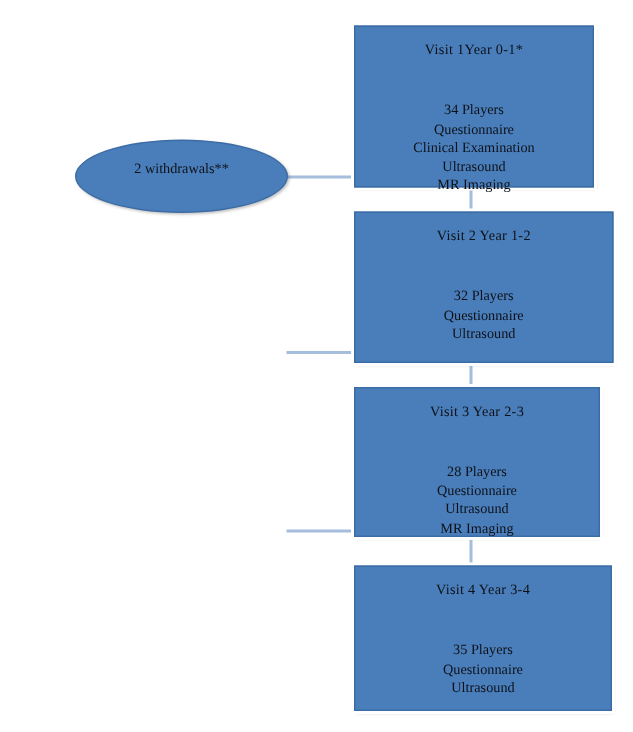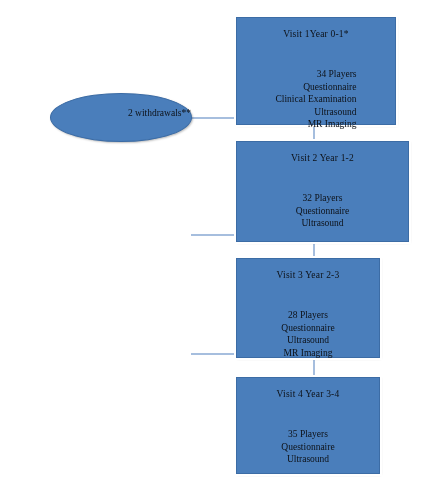--- a/index.html
+++ b/index.html
@@ -64,21 +64,21 @@
 
   
   .withdrawal-ellipse {
     position: absolute;
     box-sizing: border-box;
     background: #4A7EBB;
     border: 1px solid #3c6ca5;
     border-radius: 50%;
     box-shadow: 1px 1px 2px rgba(0,0,0,0.25);
     display: flex;
-    justify-content: flex-end;
+    justify-content: center;
     align-items: flex-start;
     padding-top: 13px;
   }
   .withdrawal-label {
     font-size: 9.5px;
     line-height: 12px;
     color: #0d1117;
     white-space: nowrap;
   }
 </style>
@@ -89,21 +89,21 @@
 
   <div class="conn-v" style="left:313px; top:125px; height:22px;"></div>
   <div class="conn-h" style="left:191px; top:117px; width:123px;"></div>
 
   <div class="conn-v" style="left:313px; top:242px; height:21px;"></div>
   <div class="conn-h" style="left:191px; top:234px; width:123px;"></div>
 
   <div class="conn-v" style="left:313px; top:358px; height:23px;"></div>
   <div class="conn-h" style="left:191px; top:353px; width:123px;"></div>
 
-  <div class="visit-box" style="left:236px; top:17px; width:160px; height:108px;text-align:right;">
+  <div class="visit-box" style="left:236px; top:17px; width:160px; height:108px;">
     <div class="visit-title">Visit 1Year 0-1*</div>
     <div class="visit-lines">
       <div>34 Players</div>
       <div>Questionnaire</div>
       <div>Clinical  Examination</div>
       <div>Ultrasound</div>
       <div>MR Imaging</div>
     </div>
   </div>
 
@@ -114,32 +114,32 @@
   <div class="visit-box" style="left:236px; top:141px; width:173px; height:101px;">
     <div class="visit-title">Visit 2 Year 1-2</div>
     <div class="visit-lines">
       <div>32 Players</div>
       <div>Questionnaire</div>
       <div>Ultrasound</div>
     </div>
   </div>
 
 
-  <div class="visit-box" style="left:236px; top:258px; width:144px; height:100px;">
+  <div class="visit-box" style="left:236px; top:258px; width:164px; height:100px;">
     <div class="visit-title">Visit 3 Year 2-3</div>
     <div class="visit-lines">
       <div>28 Players</div>
       <div>Questionnaire</div>
       <div>Ultrasound</div>
       <div>MR Imaging</div>
     </div>
   </div>
 
 
-  <div class="visit-box" style="left:236px; top:377px; width:144px; height:97px;">
+  <div class="visit-box" style="left:236px; top:377px; width:172px; height:97px;">
     <div class="visit-title">Visit 4 Year 3-4</div>
     <div class="visit-lines">
       <div>35 Players</div>
       <div>Questionnaire</div>
       <div>Ultrasound</div>
     </div>
   </div>
 
 </div>
 

